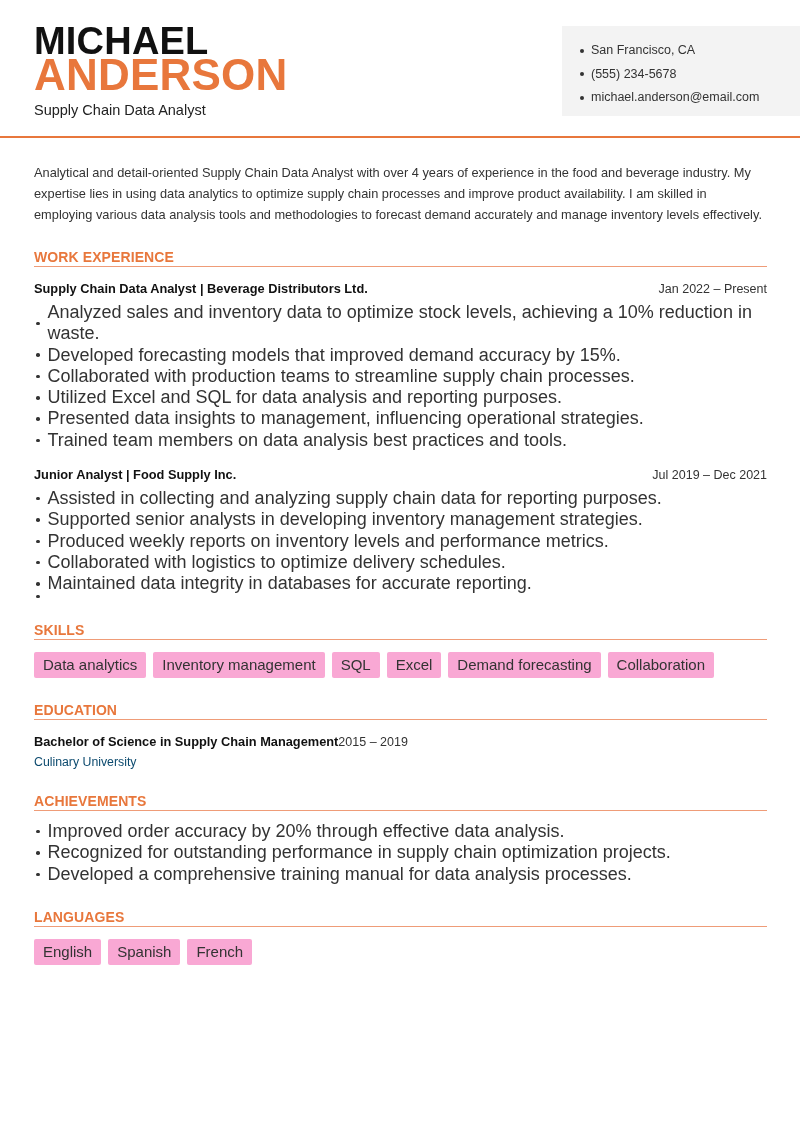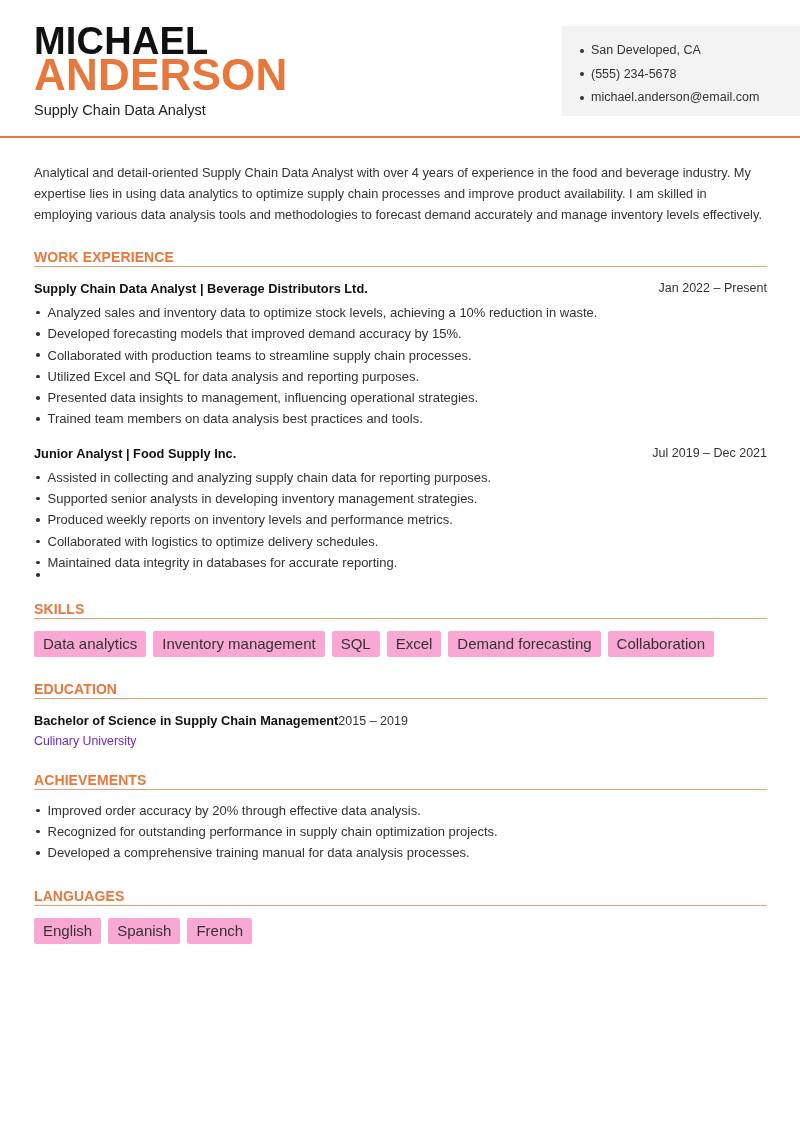--- a/index.html
+++ b/index.html
@@ -16,49 +16,49 @@
     .contact-item { font-size: 12.5px; color: #333333; line-height: 23.5px; display: flex; align-items: center; }
     .bullet { display: inline-block; width: 4px; height: 4px; background: #333333; border-radius: 50%; margin-right: 7px; flex-shrink: 0; }
 
     .content { position: absolute; left: 34px; top: 162px; width: 733px; }
     .summary { font-size: 12.8px; line-height: 21px; color: #333333; }
 
     .section-title { font-size: 14px; font-weight: 700; color: #e8773c; margin-top: 24px; padding-bottom: 1px; border-bottom: 1.5px solid #ef9c78; text-transform: uppercase; letter-spacing: 0.1px; }
 
     .job { margin-top: 14px; }
     .job + .job { margin-top: 16px; }
-    .job-header { display: flex; justify-content: space-between; align-items: flex-start; }
+    .job-header { display: flex; justify-content: space-between; align-items: center; }
     .job-role { font-size: 12.8px; font-weight: 700; color: #111111; }
     .job-dates { font-size: 12.5px; color: #333333; }
     .bullets { margin-top: 6px; list-style: none; }
-    .bullets li { font-size: 13px; color: #333333; line-height: 21.3px; display: flex; align-items: center; padding-left: 0; }
+    .bullets li { font-size: 18px; color: #333333; line-height: 21.3px; display: flex; align-items: center; padding-left: 0; }
     .bullets li .bullet { margin-left: 2px; margin-right: 8px; width: 3.5px; height: 3.5px; }
 
     .chips { display: flex; gap: 7px; margin-top: 12px; flex-wrap: wrap; }
     .chip { background: #f9a8d4; font-size: 15px; color: #333333; padding: 0 9px; height: 26px; line-height: 26px; border-radius: 2px; }
 
     .edu { margin-top: 14px; }
     .edu-header { display: flex; align-items: baseline; }
     .edu-degree { font-size: 12.8px; font-weight: 700; color: #111111; }
     .edu-dates { font-size: 12.5px; color: #333333; }
-    .edu-school { font-size: 12.3px; color: #6d28d9; margin-top: 6px; }
+    .edu-school { font-size: 12.3px; color: #0c4a6e; margin-top: 6px; }
   </style>
 </head>
 <body>
 
 <div class="header">
   <div class="name-block">
     <div class="first-name">MICHAEL</div>
     <div class="last-name">ANDERSON</div>
     <div class="job-title">Supply Chain Data Analyst</div>
   </div>
   <div class="contact-box">
     <div class="contact-item">
       <span class="bullet"></span>
-      <span>San Developed, CA</span>
+      <span>San Francisco, CA</span>
     </div>
     <div class="contact-item">
       <span class="bullet"></span>
       <span>(555) 234-5678</span>
     </div>
     <div class="contact-item">
       <span class="bullet"></span>
       <span>michael.anderson@email.com</span>
     </div>
   </div>

